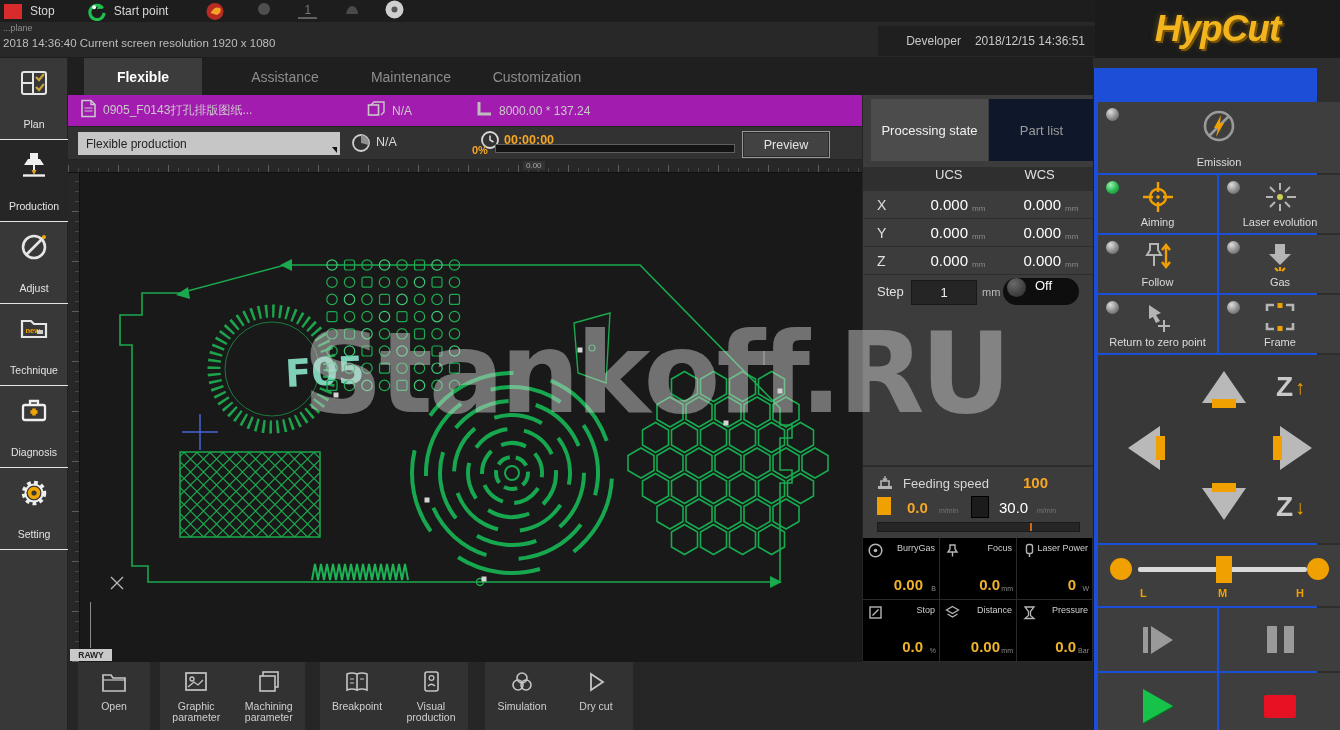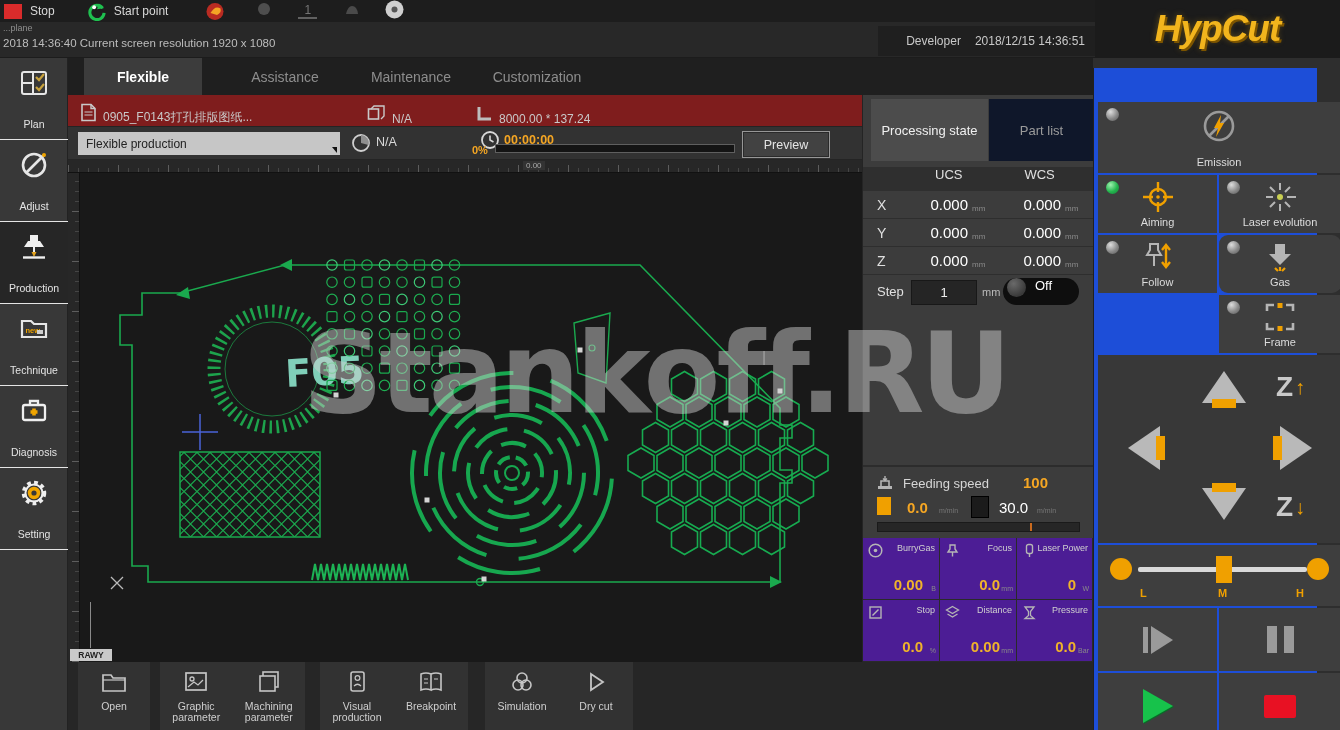--- a/index.html
+++ b/index.html
@@ -21,21 +21,21 @@
   
   .sidebar{left:0;top:58px;width:68px;height:672px;background:#383838;border-right:1px solid #222;box-sizing:border-box;}
   .side-item{width:68px;height:81px;display:flex;flex-direction:column;align-items:center;justify-content:center;gap:16px;border-bottom:1px solid #e5e5e5;cursor:pointer;}
   .side-item .cap{font-size:10.5px;color:#e3e3e3;}
   .side-item.active{background:#262626;}
   
   .tabstrip{left:68px;top:58px;width:1025px;height:37px;background:#1f1f1f;display:flex;align-items:stretch;}
   .tab{min-width:118px;display:flex;align-items:center;justify-content:center;font-size:14px;color:#8d8d8d;cursor:pointer;}
   .tab.active{background:#3c3c3c;color:#fff;font-weight:bold;}
   
-  .filerow{left:68px;top:95px;width:794px;height:32px;background:#7f1d1d;border-bottom:1px solid #242424;box-sizing:border-box;display:flex;align-items:flex-end;gap:6px;padding-left:12px;}
+  .filerow{left:68px;top:95px;width:794px;height:32px;background:#a21caf;border-bottom:1px solid #242424;box-sizing:border-box;display:flex;align-items:center;gap:6px;padding-left:12px;}
   .filerow .t{font-size:12px;color:#c9c9c9;}
   .prodrow{left:68px;top:127px;width:794px;height:33px;background:#323232;border-bottom:1px solid #242424;box-sizing:border-box;}
   .modesel{left:10px;top:5px;width:262px;height:23px;background:#c6c6c6;color:#222;font-size:12px;display:flex;align-items:center;padding-left:8px;box-sizing:border-box;cursor:pointer;}
   .modesel .dd{position:absolute;right:3px;bottom:2px;width:0;height:0;border-left:5px solid transparent;border-top:6px solid #111;}
   .orange{color:#f5a623;}
   .progress{left:427px;top:17px;width:240px;height:9px;background:#141414;border:1px solid #5f5f5f;box-sizing:border-box;}
   .previewbtn{left:674px;top:4px;width:86px;height:25px;background:#424242;border:1px solid #979797;box-shadow:inset 0 0 0 1px #2a2a2a;color:#e4e4e4;font-size:12.5px;display:flex;align-items:center;justify-content:center;cursor:pointer;}
   
   .canvas{left:68px;top:160px;width:794px;height:502px;background:#191919;}
   .hruler{left:0;top:0;width:794px;height:13px;background:#272727;border-bottom:1px solid #111;box-sizing:border-box;
@@ -56,21 +56,21 @@
   .crow{position:absolute;width:231px;height:28px;border-bottom:1px solid #2e2e2e;box-sizing:border-box;}
   .axis{position:absolute;left:14px;top:6px;font-size:14px;color:#e0e0e0;}
   .cval{position:absolute;top:5px;font-size:15px;color:#fff;text-align:right;width:70px;}
   .cunit{position:absolute;top:13px;font-size:8px;color:#8a8a8a;}
   .stepin{left:48px;top:3px;width:64px;height:23px;background:#252525;border:1px solid #181818;color:#eee;font-size:13px;display:flex;align-items:center;justify-content:center;}
   .toggle{left:140px;top:1px;width:76px;height:27px;background:#0e0e0e;border-radius:14px;display:flex;align-items:flex-start;cursor:pointer;}
   .knob{width:19px;height:19px;border-radius:50%;background:radial-gradient(circle at 35% 30%,#6a6a6a,#3a3a3a 70%);margin-left:4px;}
   .feedblock{left:0;top:370px;width:231px;height:73px;border-top:2px solid #2c2c2c;box-sizing:border-box;}
   .feedbar{left:14px;top:55px;width:203px;height:10px;background:#262626;border:1px solid #1a1a1a;box-sizing:border-box;}
   .tiles{left:0;top:443px;width:231px;height:124px;display:grid;grid-template-columns:76px 76px 75px;grid-template-rows:61px 61px;gap:1px;background:#2a2a2a;}
-  .tile{background:#4c1d95;position:relative;cursor:default;}
+  .tile{background:#000000;position:relative;cursor:default;}
   .tile .tl{position:absolute;right:4px;top:5px;font-size:9px;color:#cfcfcf;text-align:right;max-width:54px;line-height:10px;}
   .tile .tv{position:absolute;right:16px;bottom:6px;font-size:15px;font-weight:bold;color:#f0b32a;}
   .tile .tu{position:absolute;right:3px;bottom:7px;font-size:7px;color:#8a8a8a;}
   .tile .ti{position:absolute;left:5px;top:5px;}
   
   .ctrlcol{left:1093px;top:68px;width:224px;height:672px;background:#1d4ed8;border-left:1px solid #202020;box-sizing:border-box;}
   .cbtn{position:absolute;background:#3e3e3e;cursor:pointer;}
   .cbtn .cap{position:absolute;left:0;right:0;bottom:5px;text-align:center;font-size:11px;color:#dcdcdc;}
   .led{position:absolute;left:8px;top:6px;width:13px;height:13px;border-radius:50%;background:radial-gradient(circle at 35% 30%,#ddd,#8a8a8a 55%,#555);}
   .led.green{background:radial-gradient(circle at 35% 30%,#9df2ae,#23b44d 55%,#14813a);}
@@ -155,37 +155,37 @@
     <div class="side-item">
       <span><svg width="30" height="30" viewBox="0 0 30 30">
             <rect x="3" y="4" width="24" height="22" rx="2" fill="none" stroke="#e6e6e6" stroke-width="2"></rect>
             <line x1="3" y1="15" x2="14" y2="15" stroke="#e6e6e6" stroke-width="2"></line>
             <line x1="14" y1="4" x2="14" y2="26" stroke="#e6e6e6" stroke-width="2"></line>
             <path d="M17 9 l3 3 l5 -6" stroke="#c8a23c" stroke-width="2.2" fill="none"></path>
             <path d="M17 19 l3 3 l5 -6" stroke="#c8a23c" stroke-width="2.2" fill="none"></path>
           </svg></span>
       <span class="cap">Plan</span>
     </div>
-    <div class="side-item">
-      <span><svg width="30" height="30" viewBox="0 0 30 30">
-            <circle cx="15" cy="15" r="11" fill="none" stroke="#e6e6e6" stroke-width="2.6"></circle>
-            <line x1="7" y1="23" x2="25" y2="5" stroke="#e6e6e6" stroke-width="2.6"></line>
-            <circle cx="25" cy="5" r="2" fill="#f0a500"></circle>
-          </svg></span>
-      <span class="cap">Adjust</span>
-    </div>
     <div class="side-item active">
       <span><svg width="30" height="30" viewBox="0 0 30 30">
             <path d="M11 3 h8 v6 h-8 z" fill="#efefef"></path>
             <path d="M9 9 h12 l4 6 h-20 z" fill="#efefef"></path>
             <line x1="15" y1="15" x2="15" y2="22" stroke="#efefef" stroke-width="2"></line>
             <path d="M12.5 20 l2.5 5 l2.5 -5 z" fill="#e0a11e"></path>
             <line x1="4" y1="25.5" x2="26" y2="25.5" stroke="#efefef" stroke-width="2.4"></line>
           </svg></span>
       <span class="cap">Production</span>
+    </div>
+    <div class="side-item">
+      <span><svg width="30" height="30" viewBox="0 0 30 30">
+            <circle cx="15" cy="15" r="11" fill="none" stroke="#e6e6e6" stroke-width="2.6"></circle>
+            <line x1="7" y1="23" x2="25" y2="5" stroke="#e6e6e6" stroke-width="2.6"></line>
+            <circle cx="25" cy="5" r="2" fill="#f0a500"></circle>
+          </svg></span>
+      <span class="cap">Adjust</span>
     </div>
     <div class="side-item">
       <span><svg width="30" height="30" viewBox="0 0 30 30">
             <path d="M3 7 h9 l3 3 h12 v13 h-24 z" fill="none" stroke="#e6e6e6" stroke-width="2.2"></path>
             <text x="6.5" y="19" font-size="7.5" fill="#f0a500" font-weight="bold">new</text>
             <rect x="18" y="16" width="6" height="4" fill="#cfcfcf"></rect>
           </svg></span>
       <span class="cap">Technique</span>
     </div>
     <div class="side-item">
@@ -555,31 +555,41 @@
       <span class="led"></span>
       <span class="cicon">
         <svg width="34" height="34" viewBox="0 0 34 34">
             <path d="M9 4 h8 v6 l3 5 h-14 l3 -5 z" fill="none" stroke="#b5b5b5" stroke-width="2"></path>
             <line x1="13" y1="15" x2="13" y2="26" stroke="#b5b5b5" stroke-width="2"></line>
             <path d="M25 6 v20 M21 10 l4 -5 4 5 M21 22 l4 5 4 -5" stroke="#f0a000" stroke-width="2.4" fill="none"></path>
           </svg>
       </span>
       <span class="cap">Follow</span>
     </div>
-    <div class="cbtn" style="left:125px;top:167px;width:122px;height:58px;border-radius:9px;">
+    <div class="cbtn" style="left:125px;top:167px;width:122px;height:58px;">
       <span class="led"></span>
       <span class="cicon">
         <svg width="34" height="34" viewBox="0 0 34 34">
             <polygon points="12,4 22,4 22,14 28,14 17,25 6,14 12,14" fill="#b5b5b5"></polygon>
             <path d="M12 28 l3 3 M17 27 v4 M22 28 l-3 3" stroke="#f0a000" stroke-width="2.2"></path>
           </svg>
       </span>
       <span class="cap">Gas</span>
     </div>
 
+    <div class="cbtn" style="left:4px;top:227px;width:119px;height:58px;">
+      <span class="led"></span>
+      <span class="cicon">
+        <svg width="34" height="34" viewBox="0 0 34 34">
+            <polygon points="8,5 20,13 15,15 19,21 15,23 12,17 8,19" fill="#b5b5b5"></polygon>
+            <path d="M23 20 v12 M17 26 h12" stroke="#b5b5b5" stroke-width="2"></path>
+          </svg>
+      </span>
+      <span class="cap">Return to zero point</span>
+    </div>
     <div class="cbtn" style="left:125px;top:227px;width:122px;height:58px;">
       <span class="led"></span>
       <span class="cicon">
         <svg width="34" height="34" viewBox="0 0 34 34">
             <path d="M4 11 V5 H11 M23 5 H30 V11 M30 23 V29 H23 M11 29 H4 V23" fill="none" stroke="#b5b5b5" stroke-width="2.6"></path>
             <rect x="14.5" y="3" width="5" height="5" fill="#f0a000"></rect>
             <rect x="14.5" y="26" width="5" height="5" fill="#f0a000"></rect>
           </svg>
       </span>
       <span class="cap">Frame</span>
@@ -657,33 +667,33 @@
         <span><svg width="26" height="24" viewBox="0 0 26 24">
               <rect x="7" y="2" width="15" height="15" fill="none" stroke="#c5c5c5" stroke-width="1.6"></rect>
               <rect x="4" y="6" width="15" height="15" fill="#333" stroke="#c5c5c5" stroke-width="1.6"></rect>
             </svg></span>
         <span class="cap">Machining parameter</span>
       </div>
     </div>
     <div class="bgroup" style="left:252px;width:148px;">
       <div class="bitem">
         <span><svg width="26" height="24" viewBox="0 0 26 24">
+              <path d="M3 4 q5 -2 10 0 v16 q-5 -2 -10 0 z" fill="none" stroke="#c5c5c5" stroke-width="1.6"></path>
+              <path d="M13 4 q5 -2 10 0 v16 q-5 -2 -10 0" fill="none" stroke="#c5c5c5" stroke-width="1.6"></path>
+              <path d="M6 9 h4 M16 9 h4 M6 13 h4" stroke="#c5c5c5" stroke-width="1.1"></path>
+            </svg></span>
+        <span class="cap">Breakpoint</span>
+      </div>
+      <div class="bitem">
+        <span><svg width="26" height="24" viewBox="0 0 26 24">
               <rect x="7" y="2" width="13" height="19" rx="2" fill="none" stroke="#c5c5c5" stroke-width="1.6"></rect>
               <circle cx="13.5" cy="8" r="2.4" fill="none" stroke="#c5c5c5" stroke-width="1.2"></circle>
               <path d="M10 16 q3.5 -3.5 7 0" fill="none" stroke="#c5c5c5" stroke-width="1.2"></path>
             </svg></span>
         <span class="cap">Visual production</span>
-      </div>
-      <div class="bitem">
-        <span><svg width="26" height="24" viewBox="0 0 26 24">
-              <path d="M3 4 q5 -2 10 0 v16 q-5 -2 -10 0 z" fill="none" stroke="#c5c5c5" stroke-width="1.6"></path>
-              <path d="M13 4 q5 -2 10 0 v16 q-5 -2 -10 0" fill="none" stroke="#c5c5c5" stroke-width="1.6"></path>
-              <path d="M6 9 h4 M16 9 h4 M6 13 h4" stroke="#c5c5c5" stroke-width="1.1"></path>
-            </svg></span>
-        <span class="cap">Breakpoint</span>
       </div>
     </div>
     <div class="bgroup" style="left:417px;width:148px;">
       <div class="bitem">
         <span><svg width="26" height="24" viewBox="0 0 26 24">
               <circle cx="13" cy="8" r="5" fill="none" stroke="#c5c5c5" stroke-width="1.6"></circle>
               <circle cx="9" cy="15" r="5" fill="none" stroke="#c5c5c5" stroke-width="1.6"></circle>
               <circle cx="17" cy="15" r="5" fill="none" stroke="#c5c5c5" stroke-width="1.6"></circle>
             </svg></span>
         <span class="cap">Simulation</span>

